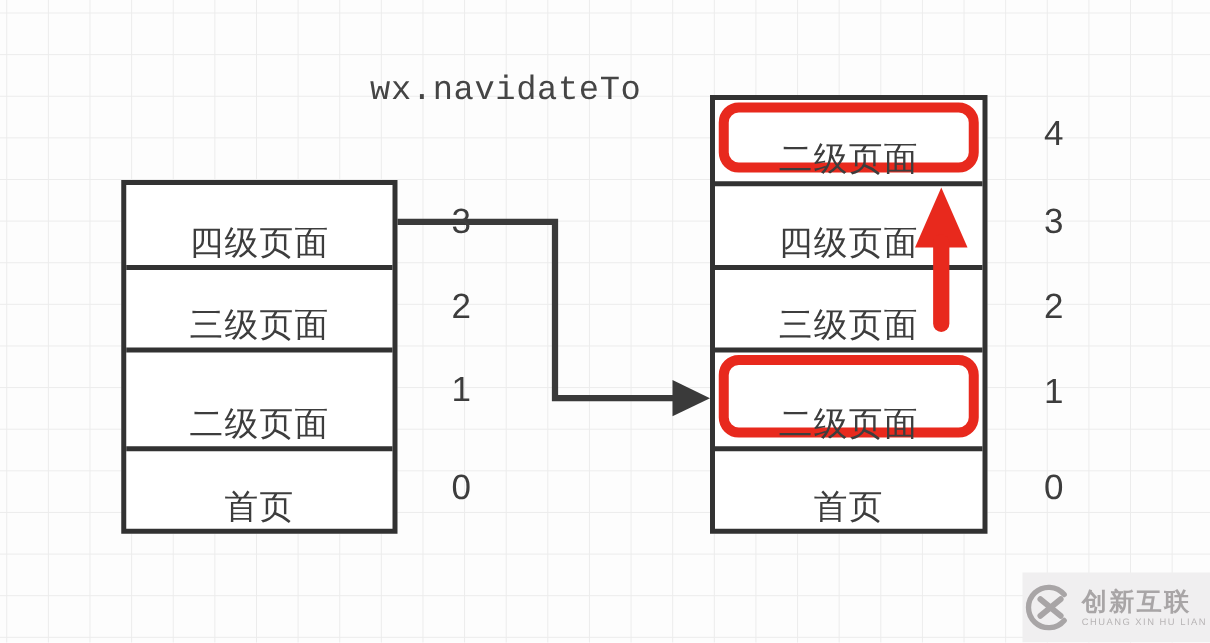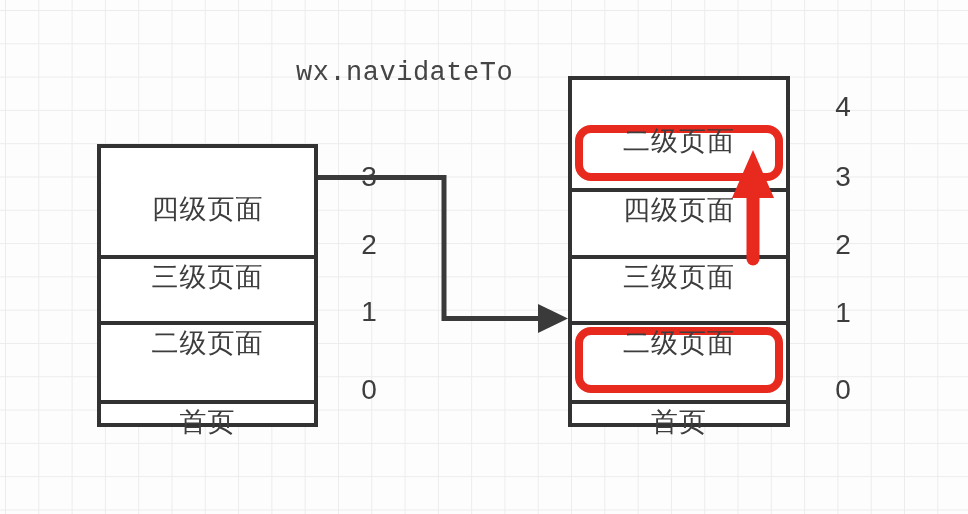--- a/index.html
+++ b/index.html
@@ -24,23 +24,22 @@
     position:absolute;left:296px;top:58px;width:210px;
     font-size:27px;color:#454545;text-align:center;letter-spacing:.5px;font-family:Liberation Mono, monospace;
   }
   .stack{
     position:absolute;border:4px solid var(--stroke);background:#fff;
   }
   .stack.left{left:97px;top:144px;width:221px;height:283px;}
   .stack.right{left:568px;top:76px;width:222px;height:351px;}
   .row{
     position:absolute;left:0;right:0;
-    display:flex;align-items:flex-start;justify-content:center;
+    display:flex;align-items:flex-end;justify-content:center;
     border-bottom:4px solid var(--stroke);
-    margin-top:43px;
   }
   .row.last{border-bottom:none;}
   .lbl{
     font-size:27px;color:var(--text);letter-spacing:1px;position:relative;z-index:2;
   }
   .hl{
     position:absolute;left:3px;right:3px;top:2px;bottom:7px;
     border:8px solid var(--red);border-radius:16px;z-index:1;
   }
   .num{
@@ -112,14 +111,25 @@
   <svg class="svg-abs" style="left:316px;top:158px" width="260" height="180" viewBox="0 0 260 180">
     <path d="M 2 19.5 H 128 V 160.5 H 224" fill="none" stroke="#3a3a3a" stroke-width="5"></path>
     <polygon points="222,146 252,160.5 222,175" fill="#3a3a3a"></polygon>
   </svg>
 
   <svg class="svg-abs" style="left:726px;top:146px" width="54" height="126" viewBox="0 0 54 126">
     <polygon points="27,4 48,52 6,52" fill="#e8291d"></polygon>
     <line x1="27" y1="48" x2="27" y2="113" stroke="#e8291d" stroke-width="13" stroke-linecap="round"></line>
   </svg>
 
+  <div class="watermark">
+    <svg width="38" height="38" viewBox="0 0 40 40">
+      <path d="M 33 30.9 A 17 17 0 1 1 33 9.1" fill="none" stroke="#a8a5a6" stroke-width="4.5" stroke-linecap="round"></path>
+      <line x1="13" y1="13" x2="30" y2="27" stroke="#a8a5a6" stroke-width="5" stroke-linecap="round"></line>
+      <line x1="30" y1="13" x2="13" y2="27" stroke="#a8a5a6" stroke-width="5" stroke-linecap="round"></line>
+    </svg>
+    <div class="wm-text">
+      <span class="wm-brand">创新互联</span>
+      <span class="wm-sub">CHUANG XIN HU LIAN</span>
+    </div>
+  </div>
 
 </div>
 
 </body></html>

